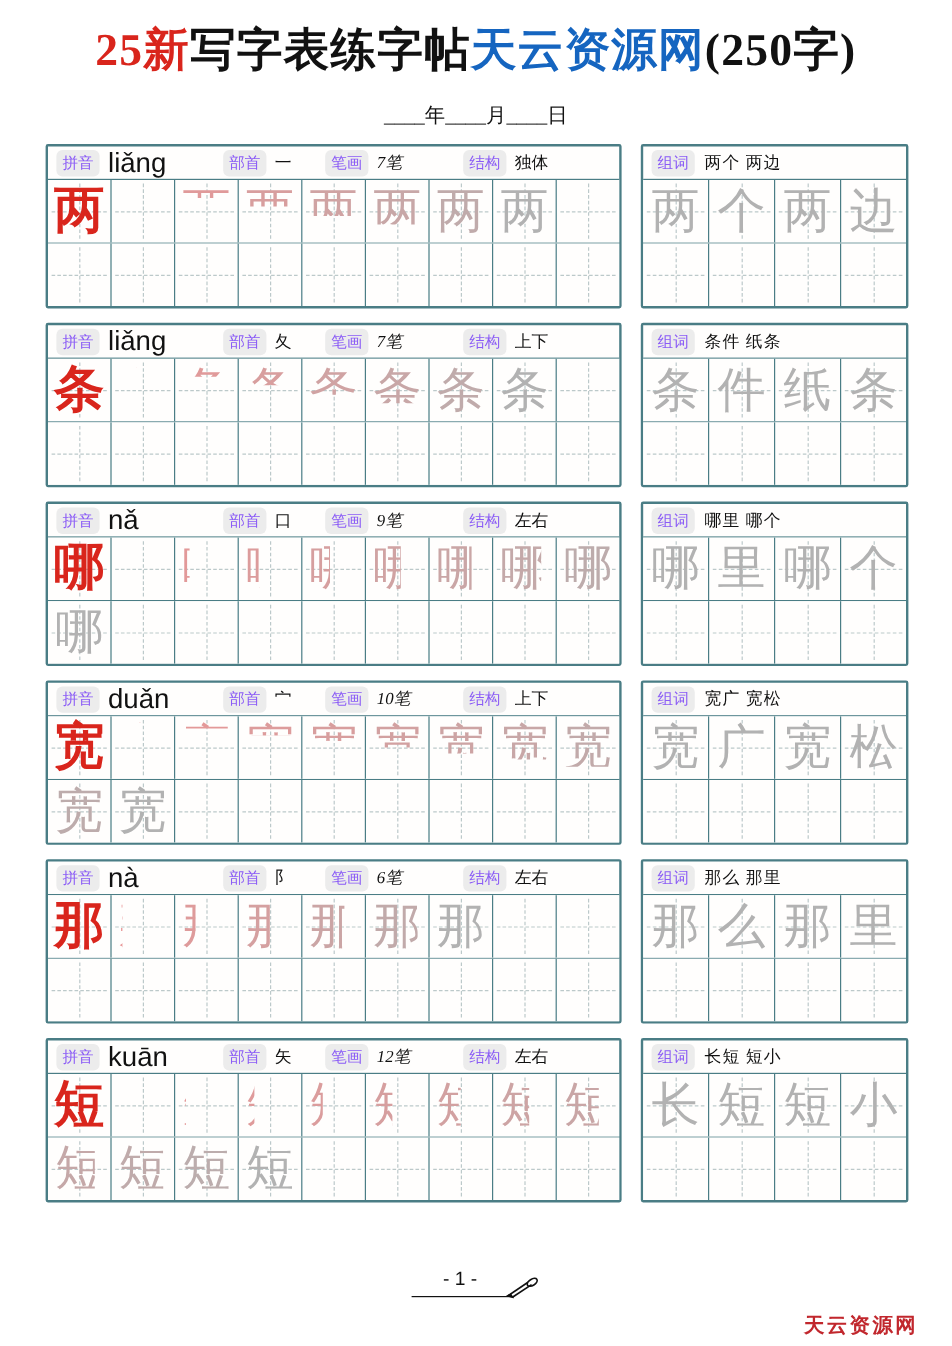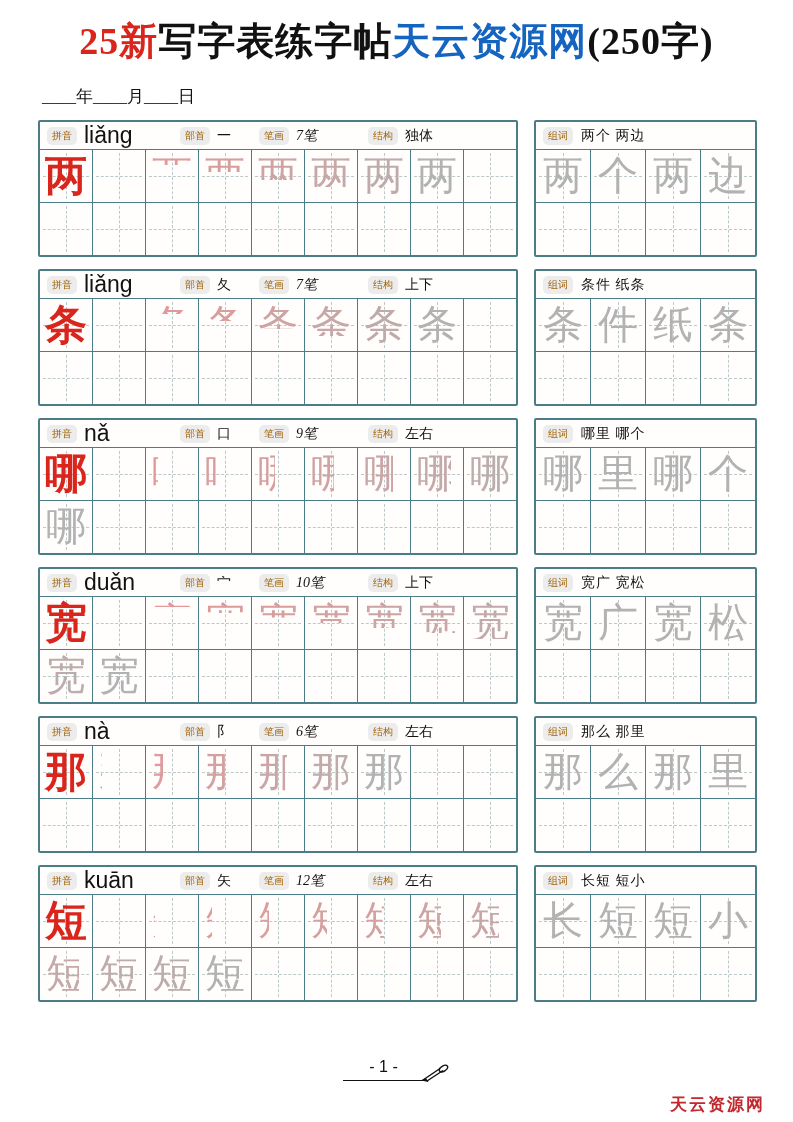--- a/index.html
+++ b/index.html
@@ -7,34 +7,34 @@
     width:793px;height:1122px;position:relative;background:#ffffff;
     font-family:"Liberation Sans", sans-serif;color:#111;overflow:hidden;
   }
   .title{
     text-align:center;margin-top:16px;font-size:38px;font-weight:bold;
     font-family:"Liberation Serif", serif;letter-spacing:1px;white-space:nowrap;
   }
   .t-red{color:#d9251c;}
   .t-blue{color:#1565c0;}
   .info-row{
-    display:flex;justify-content:flex-start;align-items:flex-end;
+    display:flex;justify-content:center;align-items:flex-end;
     margin:18px 42px 0 42px;font-size:17px;
     font-family:"Liberation Serif", serif;
   }
   .sections{margin-top:10px;}
   .section{display:flex;gap:16px;margin:12px 31px 0 38px;}
   .grid{border:2px solid #4a7d85;background:#fffefd;border-radius:2px;}
   .grid-header{
     height:27px;display:flex;align-items:center;padding:0 7px;
     border-bottom:1.5px solid #4a7d85;font-family:"Liberation Serif", serif;
   }
   .chip{
-    background:#ececec;border-radius:5px;padding:2px 5px;font-size:10px;
-    color:#a16207;white-space:nowrap;flex:none;
+    background:#ececec;border-radius:5px;padding:2px 5px;font-size:13px;
+    color:#8b5cf6;white-space:nowrap;flex:none;
   }
   .hv{font-size:14px;margin-left:7px;white-space:nowrap;}
   .pinyin-val{font-size:23px;font-family:"Liberation Sans", sans-serif;width:96px;}
   .radical-val{width:42px;}
   .strokes-val{width:72px;font-style:italic;}
   .words-val{font-size:14px;margin-left:8px;letter-spacing:1px;}
   .cells-row{display:flex;}
   .cells-row + .cells-row{border-top:1.5px solid #4a7d85;}
   .cell{
     width:52px;height:52px;position:relative;flex:none;background:#fffefd;

